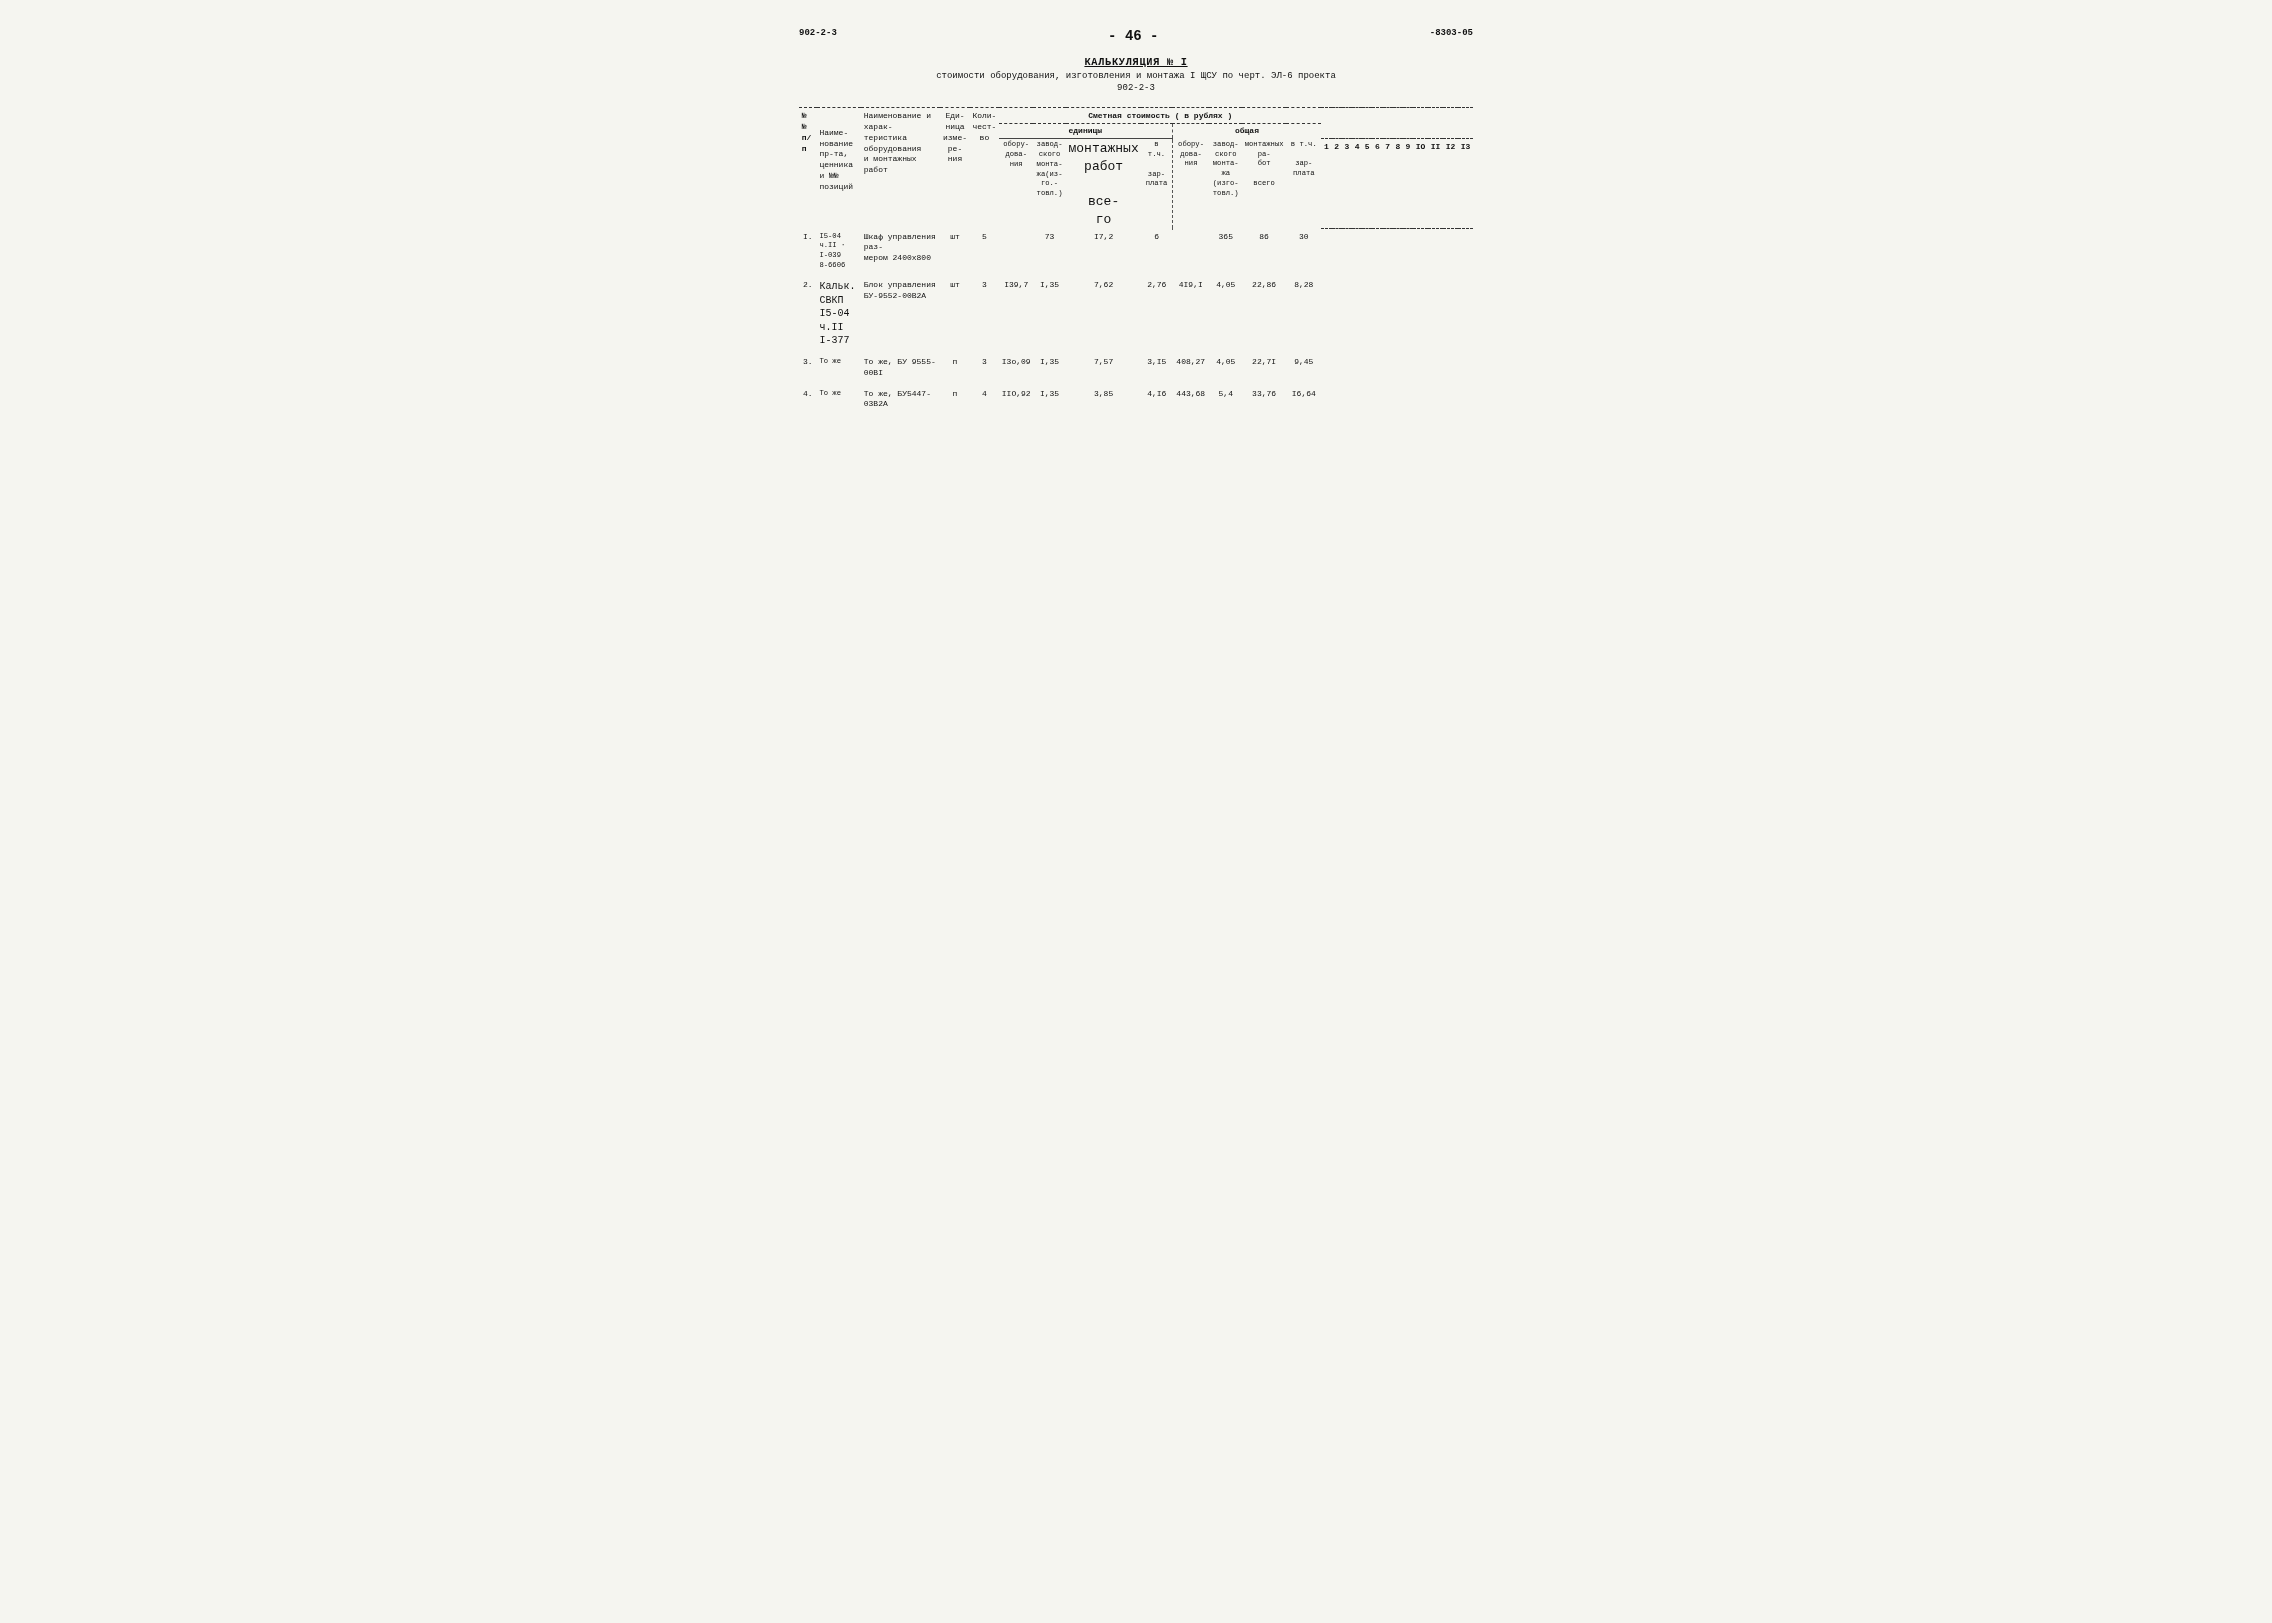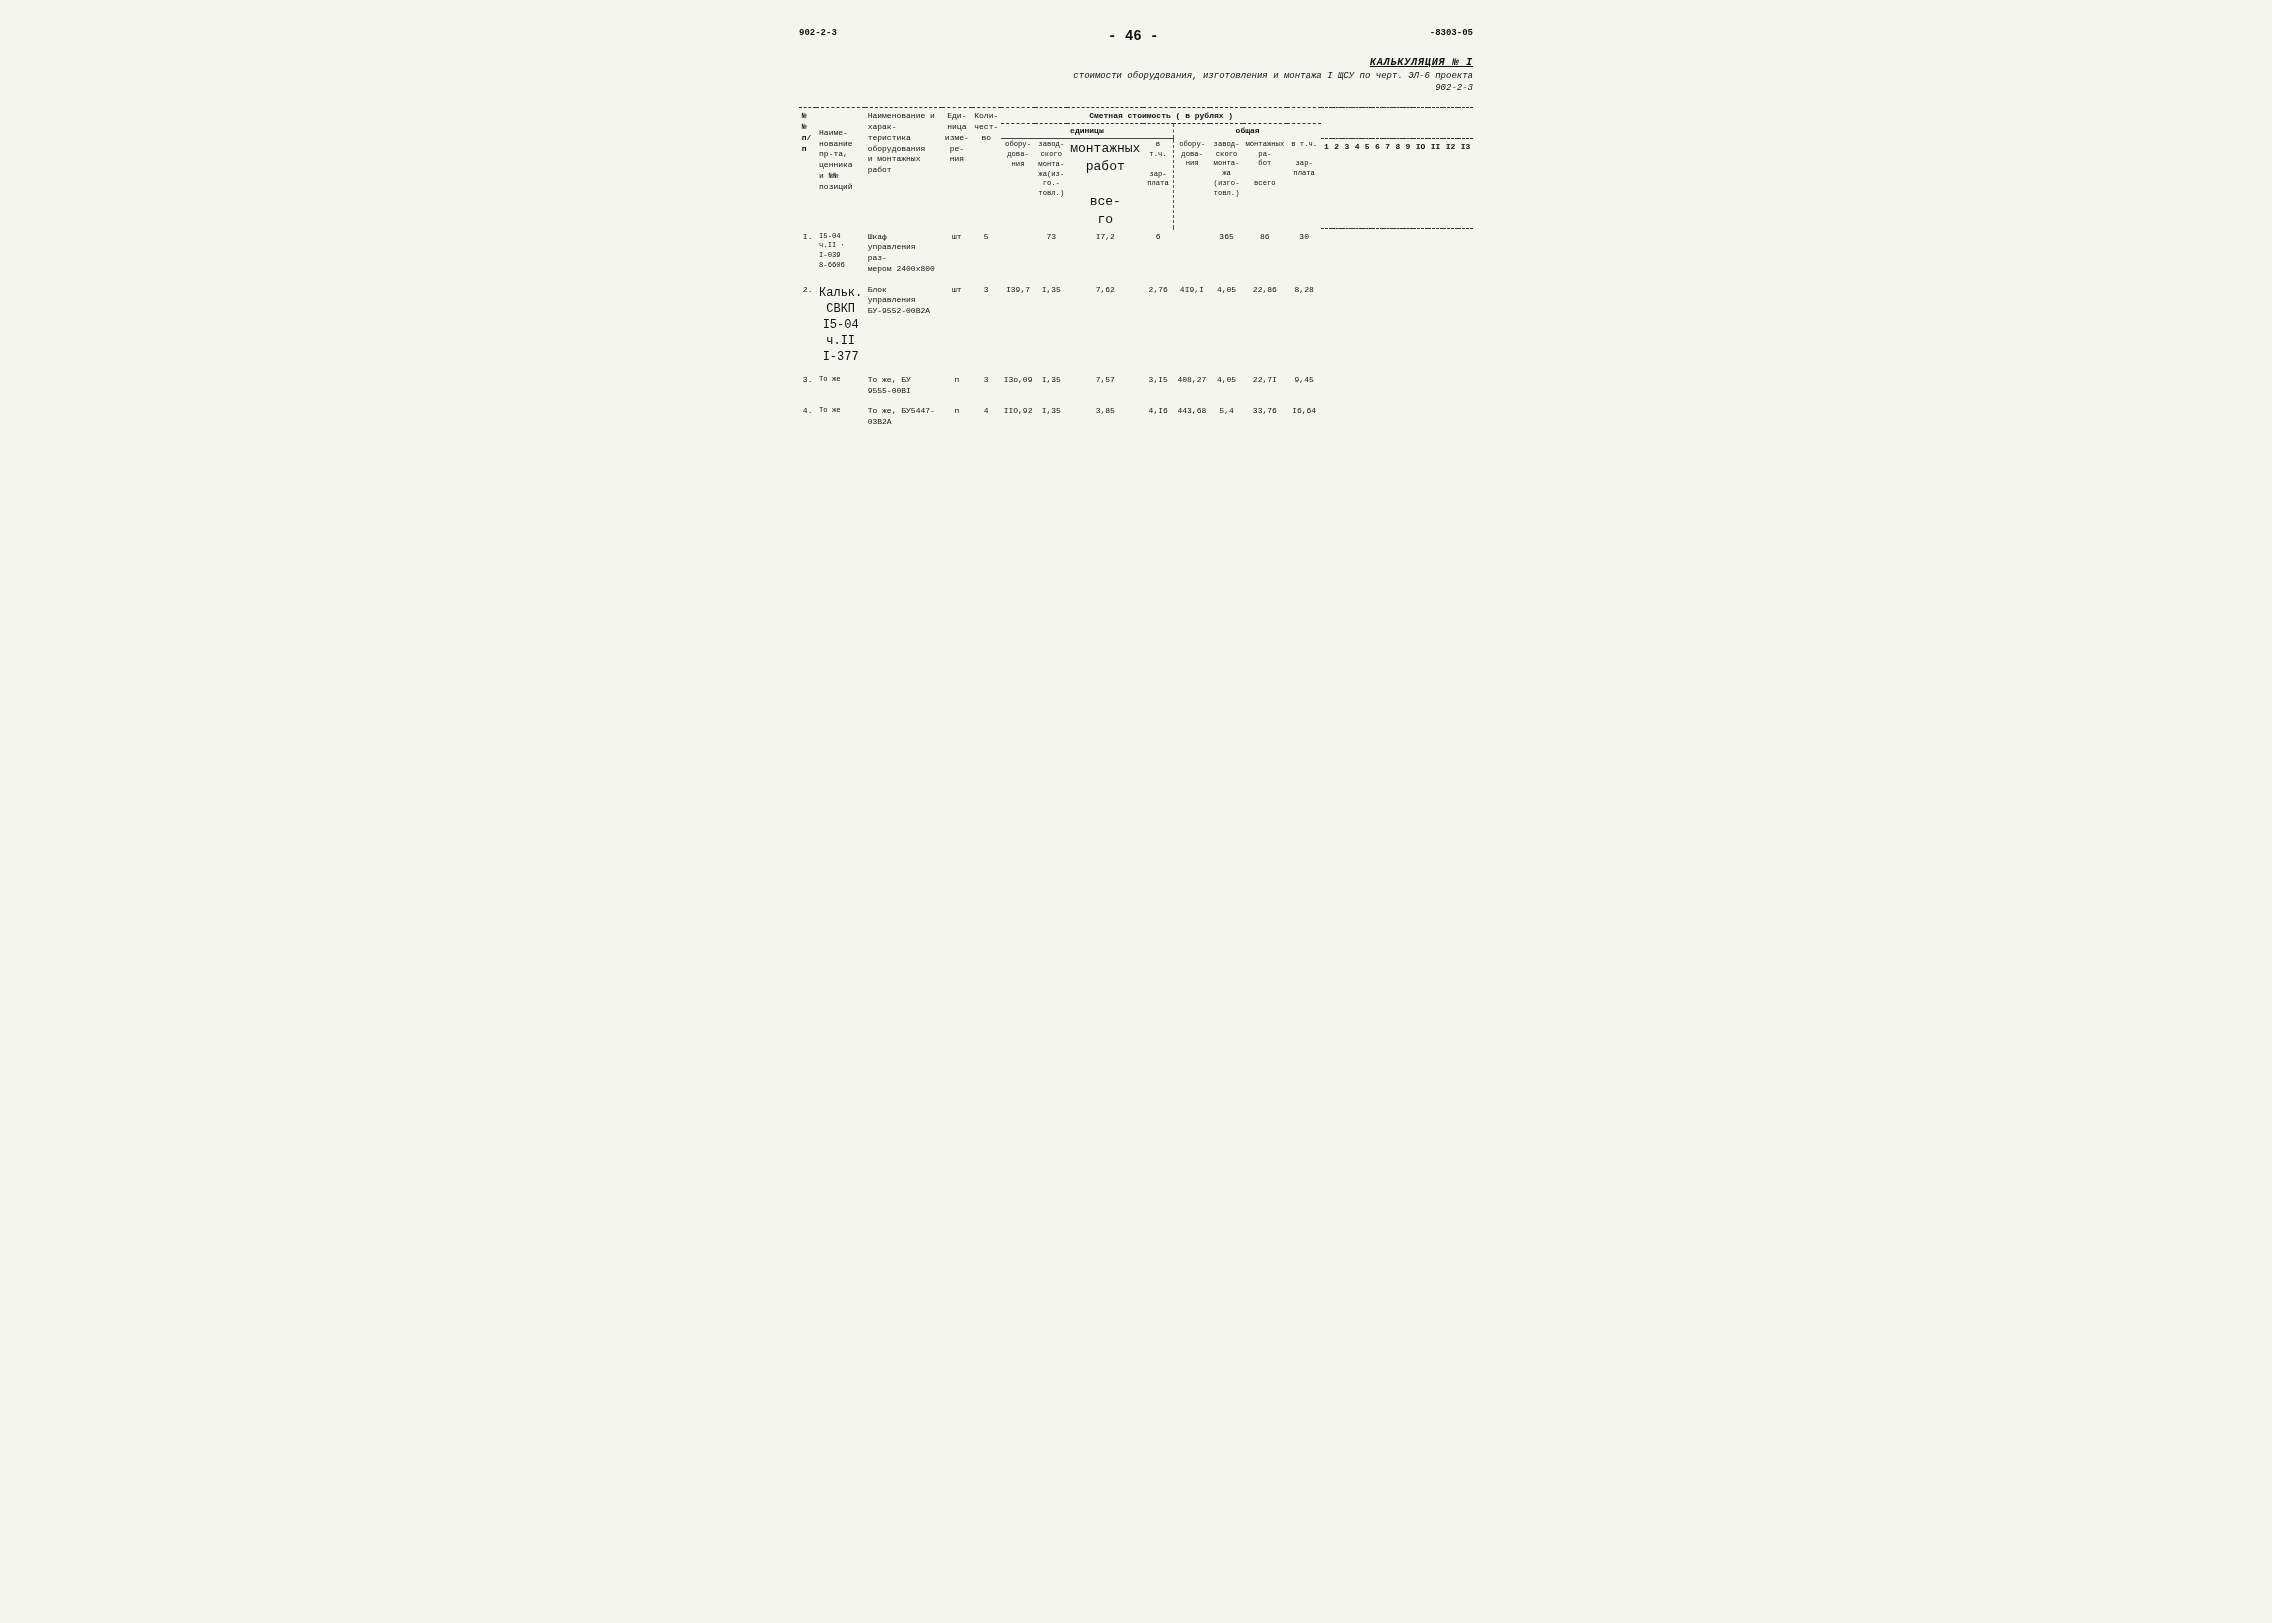--- a/index.html
+++ b/index.html
@@ -16,23 +16,22 @@
       display: flex;
       justify-content: space-between;
       align-items: flex-start;
       margin-bottom: 12.4px;
     }
     .header-left { font-size: 9px; font-weight: bold; }
     .header-center { text-align: center; font-size: 14px; font-weight: bold; }
     .header-right { font-size: 9px; font-weight: bold; }
 
     .title-block {
-      text-align: right;
+      text-align: center;
       margin-bottom: 14px;
-      font-style: italic;
     }
     .title-main {
       font-size: 10.3px;
       font-weight: bold;
       text-decoration: underline;
       letter-spacing: 0.7px;
     }
     .title-sub {
       font-size: 9px;
       margin-top: 2.7px;
@@ -172,21 +171,21 @@
         <td class="col-12">86</td>
         <td class="col-13">30</td>
       </tr>
 
       <tr>
           <td colspan="13" style="height:5.5px;"></td>
         </tr>
 
       <tr class="data-row">
         <td class="col-num">2.</td>
-        <td class="col-name" style="font-size:12px;text-align:center;">Кальк.<br>СВКП<br>I5-04<br>ч.II<br>I-377</td>
+        <td class="col-name" style="font-size:10px;">Кальк.<br>СВКП<br>I5-04<br>ч.II<br>I-377</td>
         <td class="col-char">Блок управления<br>БУ-9552-00В2А</td>
         <td class="col-unit">шт</td>
         <td class="col-qty">3</td>
         <td class="col-6">I39,7</td>
         <td class="col-7">I,35</td>
         <td class="col-8">7,62</td>
         <td class="col-9">2,76</td>
         <td class="col-10">4I9,I</td>
         <td class="col-11">4,05</td>
         <td class="col-12">22,86</td>

